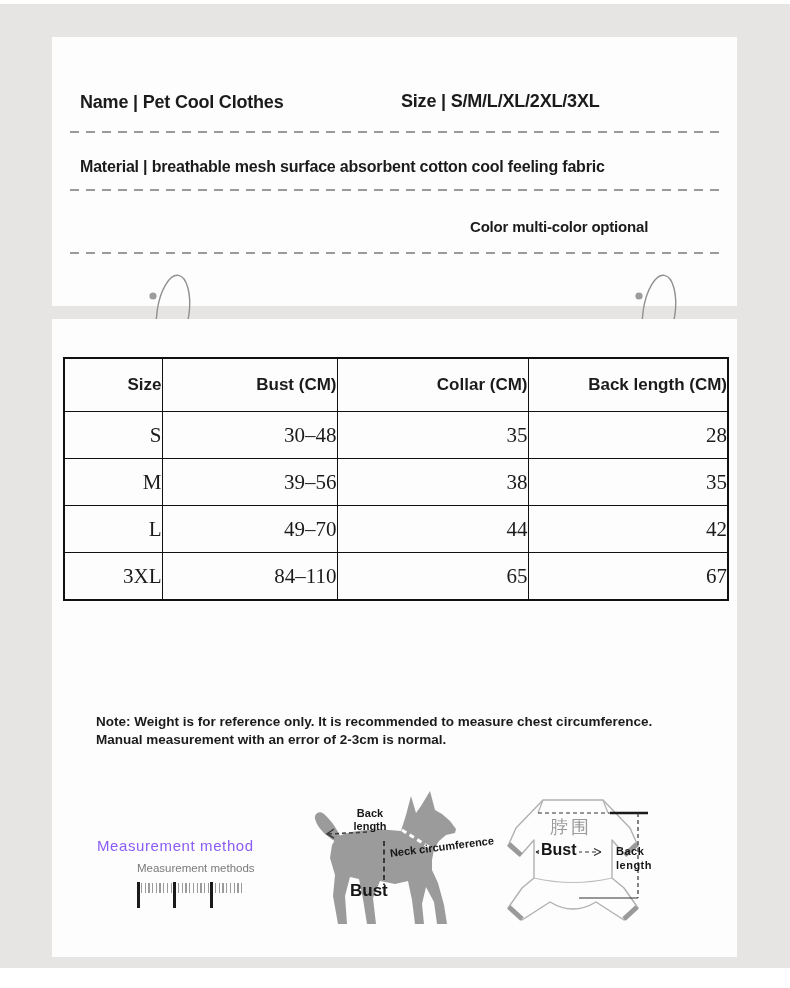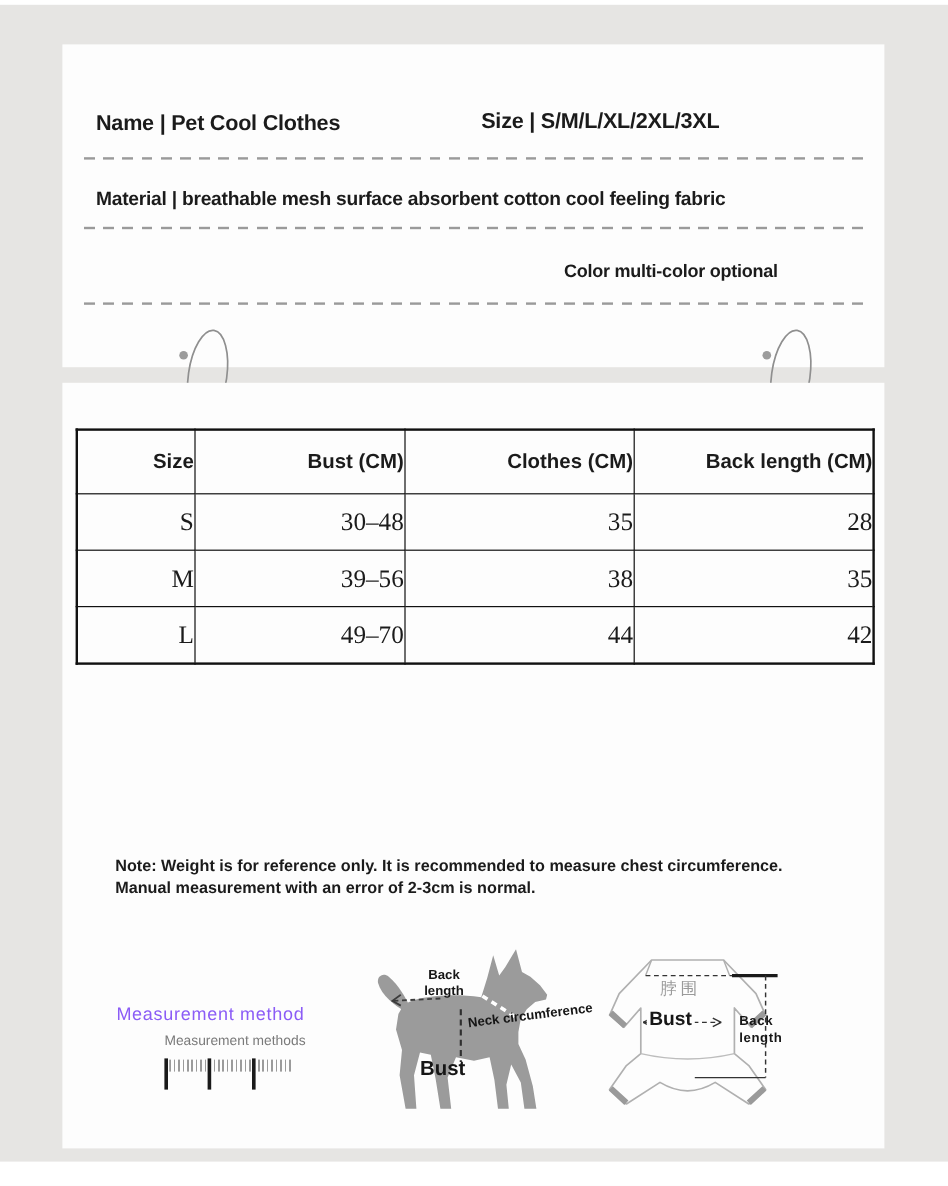--- a/index.html
+++ b/index.html
@@ -41,21 +41,21 @@
 
   .ruler{left:78px;top:563px;width:135px;height:30px;}
   .ruler .ticks{position:absolute;left:11px;top:1px;width:102px;height:10px;
     background:repeating-linear-gradient(90deg,#9b9b9b 0 1.3px,transparent 1.3px 3.7px);}
   .ruler .tall{position:absolute;top:0;width:3px;height:26px;background:#1a1a1a;}
 
   .fig-label{font-weight:bold;color:#161616;}
   .lbl-backlen{left:286px;top:488px;width:64px;text-align:center;font-size:11px;line-height:13px;}
   .lbl-neck{left:338px;top:528px;font-size:11px;transform:rotate(-7deg);transform-origin:left center;white-space:nowrap;}
   .lbl-dogbust{left:298px;top:562px;font-size:17px;}
-  .lbl-collarcn{left:498px;top:496px;font-size:14px;color:#9a9a9a;letter-spacing:3px;font-weight:normal;}
+  .lbl-collarcn{left:498px;top:496px;font-size:18px;color:#9a9a9a;letter-spacing:3px;font-weight:normal;}
   .lbl-gbust{left:487px;top:522px;font-size:16px;background:#fdfdfd;padding:0 2px;}
   .lbl-gback{left:564px;top:525px;font-size:11px;line-height:14px;letter-spacing:0.5px;}
 </style>
 </head>
 <body>
 
 <div class="abs bg-gray"></div>
 
 <div class="abs card card-top">
   <div class="abs h-bold t-name">Name | Pet Cool Clothes</div>
@@ -84,21 +84,21 @@
     <colgroup>
         <col style="width:98px">
         <col style="width:175px">
         <col style="width:191px">
         <col style="width:200px">
       </colgroup>
     <thead>
       <tr>
         <th>Size</th>
         <th>Bust (CM)</th>
-        <th>Clothes (CM)</th>
+        <th>Collar (CM)</th>
         <th>Back length (CM)</th>
       </tr>
     </thead>
     <tbody>
       <tr>
         <td>S</td>
         <td>30–48</td>
         <td>35</td>
         <td>28</td>
       </tr>
@@ -106,20 +106,26 @@
         <td>M</td>
         <td>39–56</td>
         <td>38</td>
         <td>35</td>
       </tr>
       <tr>
         <td>L</td>
         <td>49–70</td>
         <td>44</td>
         <td>42</td>
+      </tr>
+      <tr>
+        <td>3XL</td>
+        <td>84–110</td>
+        <td>65</td>
+        <td>67</td>
       </tr>
     </tbody>
   </table>
 
   <div class="abs note-text note-1">Note: Weight is for reference only. It is recommended to measure chest circumference.</div>
   <div class="abs note-text note-2">Manual measurement with an error of 2-3cm is normal.</div>
 
   <div class="abs m-title">Measurement method</div>
   <div class="abs m-sub">Measurement methods</div>
 

